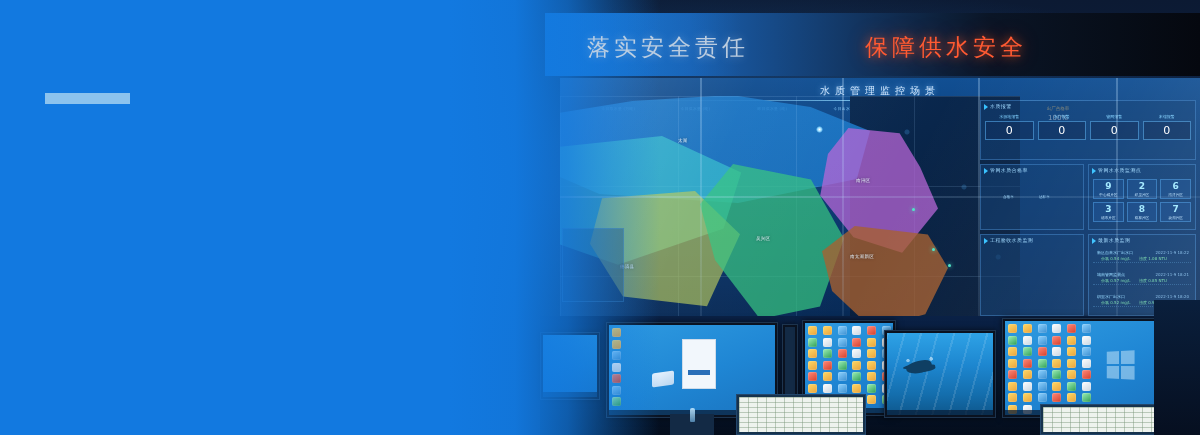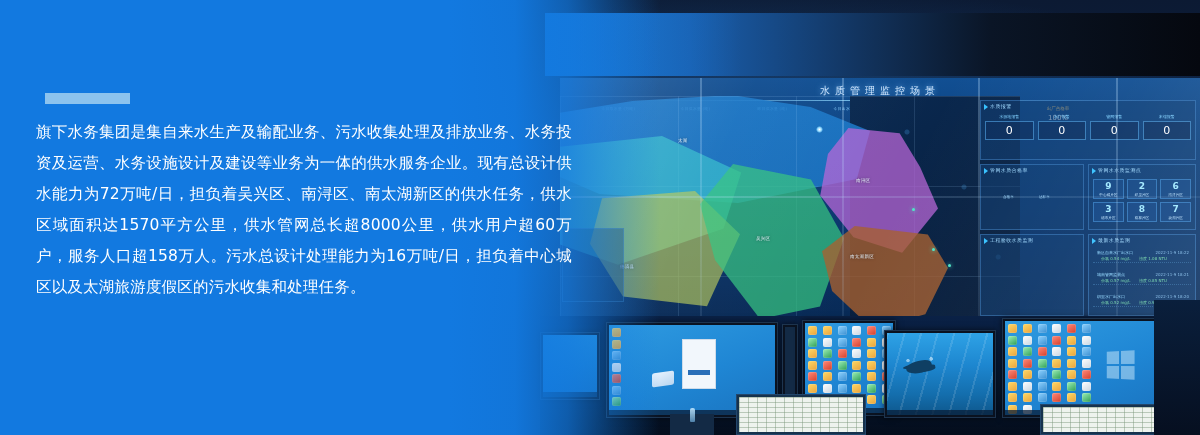--- a/index.html
+++ b/index.html
@@ -236,20 +236,22 @@
 </style>
 </head>
 <body>
 
 <div id="stage">
 
   <div id="photo">
     <div class="room-bg"></div>
 
     <div class="banner">
+      <div class="banner-txt banner-left">落实安全责任</div>
+      <div class="banner-txt banner-right">保障供水安全</div>
     </div>
 
     <div class="wall">
 
       <div class="wall-title">水质管理监控场景</div>
       <div class="wall-title-bar"></div>
 
       <div class="kpi-row">
         <div class="kpi">
             <span class="k-l">今日取水量 (万吨)</span>
@@ -551,16 +553,15 @@
       <div class="laptop" style="left:500px; top:88px; width:120px; height:31px;">
         <div class="sheet"></div>
       </div>
     </div>
 
     <div class="side-strip"></div>
   </div>
 
   <div id="panel">
     <div id="title-rule"></div>
-    <div id="body">旗下水务集团是集自来水生产及输配业务、污水收集处理及排放业务、水务投资及运营、水务设施设计及建设等业务为一体的供水服务企业。现有总设计供水能力为72万吨/日，担负着吴兴区、南浔区、南太湖新区的供水任务，供水区域面积达1570平方公里，供水管网总长超8000公里，供水用户超60万户，服务人口超158万人。污水总设计处理能力为16万吨/日，担负着中心城区以及太湖旅游度假区的污水收集和处理任务。</div>
   </div>
 
 </div>
 
 </body></html>

